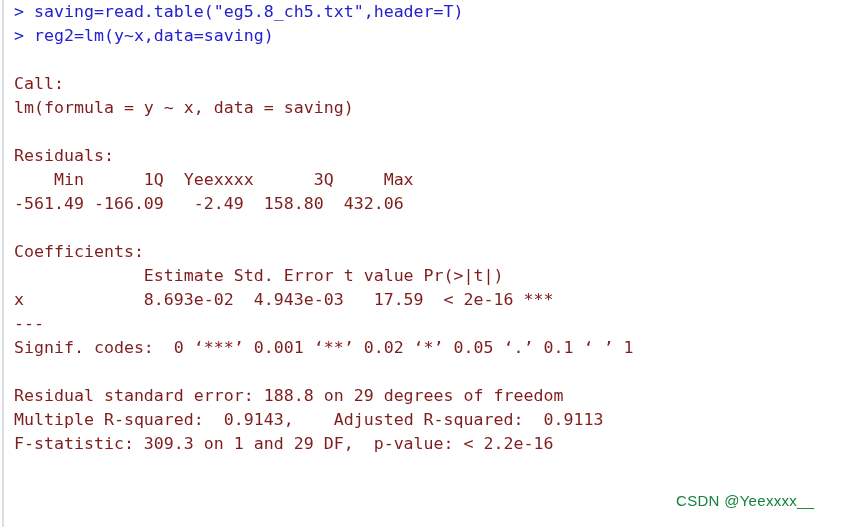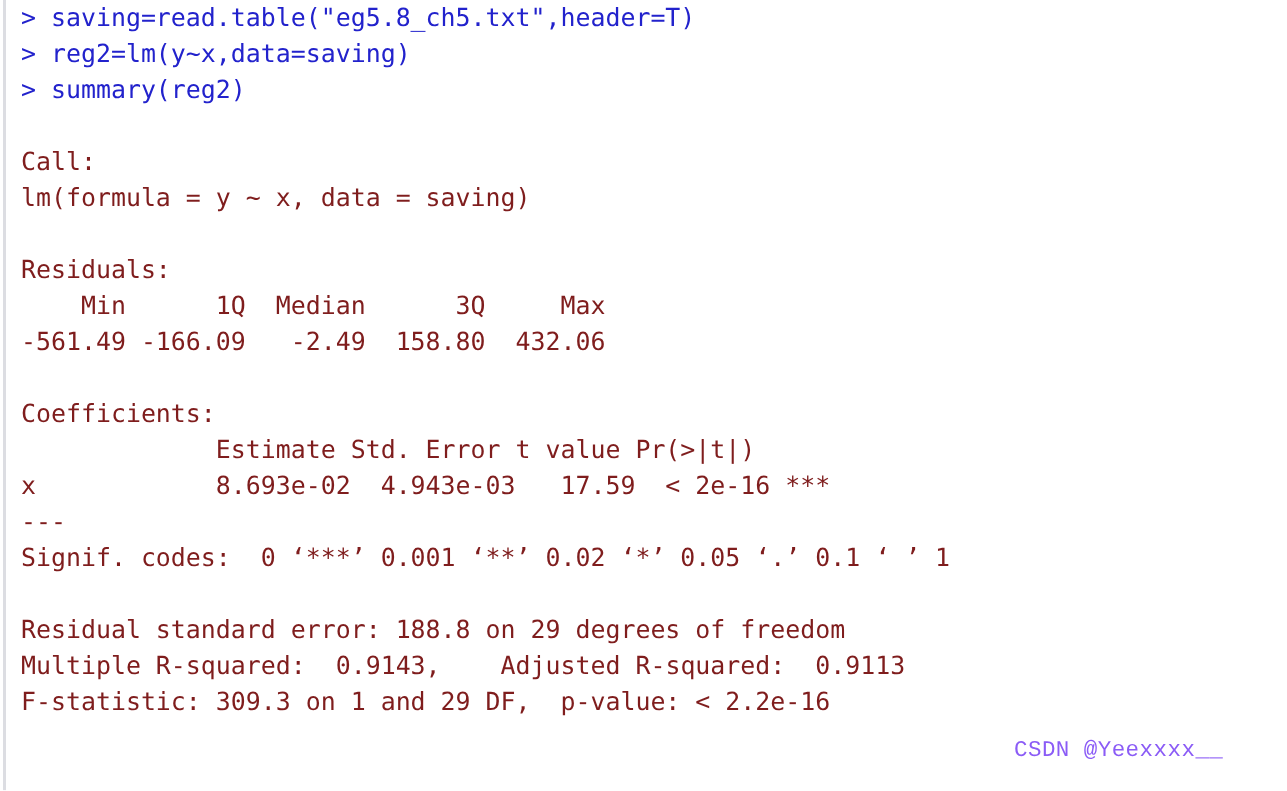--- a/index.html
+++ b/index.html
@@ -43,45 +43,44 @@
   .line.prompt {
     color: #2222cc;
   }
   .line.blank {
     color: transparent;
   }
   #watermark {
     position: absolute;
     left: 676px;
     top: 491px;
-    font-family: Liberation Mono, monospace;
+    font-family: Liberation Sans, sans-serif;
     font-size: 15px;
     line-height: 20px;
-    color: #8b5cf6;
+    color: #15803d;
     white-space: pre;
     letter-spacing: 0.3px;
   }
 </style>
 </head>
 <body>
 
 <div id="console">
 
   <div id="gutter-rule"></div>
 
   <div id="lines">
       <div class="line prompt">&gt; saving=read.table("eg5.8_ch5.txt",header=T)</div>
       <div class="line prompt">&gt; reg2=lm(y~x,data=saving)</div>
-      <div class="line prompt">&gt; summary(reg2)</div>
       <div class="line blank"></div>
       <div class="line output">Call:</div>
       <div class="line output">lm(formula = y ~ x, data = saving)</div>
       <div class="line blank"></div>
       <div class="line output">Residuals:</div>
-      <div class="line output">    Min      1Q  Median      3Q     Max</div>
+      <div class="line output">    Min      1Q  Yeexxxx      3Q     Max</div>
       <div class="line output">-561.49 -166.09   -2.49  158.80  432.06</div>
       <div class="line blank"></div>
       <div class="line output">Coefficients:</div>
       <div class="line output">             Estimate Std. Error t value Pr(&gt;|t|)</div>
       <div class="line output">x            8.693e-02  4.943e-03   17.59  &lt; 2e-16 ***</div>
       <div class="line output">---</div>
       <div class="line output">Signif. codes:  0 ‘***’ 0.001 ‘**’ 0.02 ‘*’ 0.05 ‘.’ 0.1 ‘ ’ 1</div>
       <div class="line blank"></div>
       <div class="line output">Residual standard error: 188.8 on 29 degrees of freedom</div>
       <div class="line output">Multiple R-squared:  0.9143,	Adjusted R-squared:  0.9113</div>

